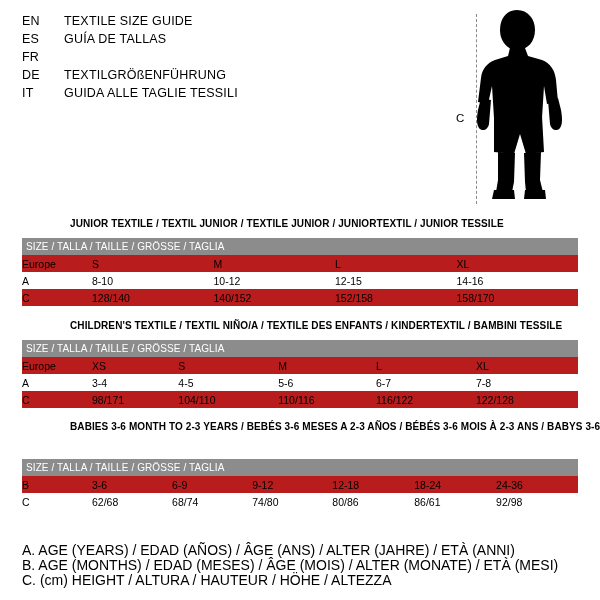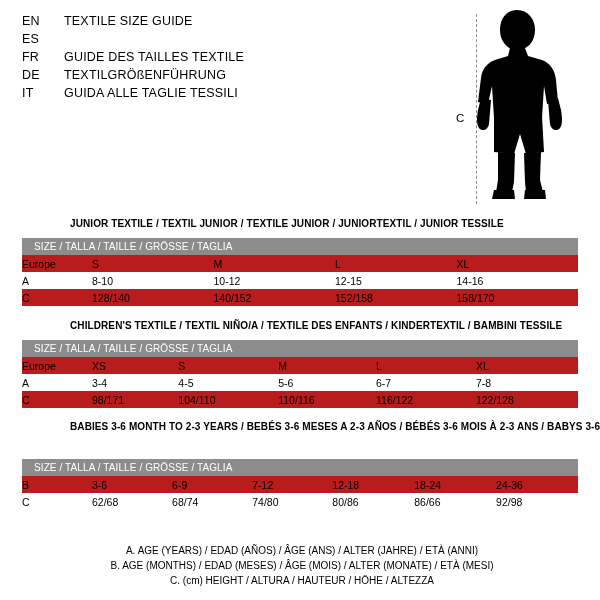--- a/index.html
+++ b/index.html
@@ -101,21 +101,21 @@
     padding: 0;
     height: 17px;
     vertical-align: middle;
     white-space: nowrap;
   }
   tr.head-row td {
     background: #8c8c8c;
     color: #ffffff;
     font-size: 10px;
     letter-spacing: 0.1px;
-    padding-left: 12px;
+    padding-left: 4px;
   }
   tr.shade td {
     background: #b91c1c;
   }
   tr.plain td {
     background: #ffffff;
   }
   td.label-col {
     width: 70px;
     padding-left: 4px;
@@ -123,44 +123,43 @@
   td.val {
     padding-left: 2px;
   }
 
   
   .legend {
     position: absolute;
     left: 22px;
     bottom: 12px;
     width: 560px;
-    font-size: 10px;
+    font-size: 14px;
     line-height: 15px;
-    text-align: center;
   }
   .legend div {
     white-space: nowrap;
   }
 </style>
 </head>
 <body>
 
 <div class="page">
 
   <div class="lang-block">
     <div class="lang-row">
       <span class="lang-code">EN</span>
       <span class="lang-text">TEXTILE SIZE GUIDE</span>
     </div>
     <div class="lang-row">
       <span class="lang-code">ES</span>
+      <span class="lang-text">GUÍA DE TALLAS</span>
     </div>
     <div class="lang-row">
       <span class="lang-code">FR</span>
-      <span class="lang-text">GUIDE DES TAILLES TEXTILE</span>
     </div>
     <div class="lang-row">
       <span class="lang-code">DE</span>
       <span class="lang-text">TEXTILGRÖßENFÜHRUNG</span>
     </div>
     <div class="lang-row">
       <span class="lang-code">IT</span>
       <span class="lang-text">GUIDA ALLE TAGLIE TESSILI</span>
     </div>
   </div>
@@ -257,32 +256,32 @@
   <div class="section-title two-line" style="top:420px;">BABIES 3-6 MONTH TO 2-3 YEARS / BEBÉS 3-6 MESES A 2-3 AÑOS / BÉBÉS 3-6 MOIS À 2-3 ANS / BABYS 3-6 MONATE BIS 2-3 JAHRE / BAMBINI 3-6 MESI A 2-3 ANNI</div>
   <table class="size-table" style="top:459px;">
     <tbody>
         <tr class="head-row">
       <td colspan="7">SIZE / TALLA / TAILLE / GRÖSSE / TAGLIA</td>
     </tr>
     <tr class="shade">
       <td class="label-col">B</td>
       <td class="val">3-6</td>
       <td class="val">6-9</td>
-      <td class="val">7-12</td>
+      <td class="val">9-12</td>
       <td class="val">12-18</td>
       <td class="val">18-24</td>
       <td class="val">24-36</td>
     </tr>
     <tr class="plain">
       <td class="label-col">C</td>
       <td class="val">62/68</td>
       <td class="val">68/74</td>
       <td class="val">74/80</td>
       <td class="val">80/86</td>
-      <td class="val">86/66</td>
+      <td class="val">86/61</td>
       <td class="val">92/98</td>
     </tr>
   </tbody>
     </table>
 
   <div class="legend">
     <div>A. AGE (YEARS) / EDAD (AÑOS) / ÂGE (ANS) / ALTER (JAHRE) / ETÀ (ANNI)</div>
     <div>B. AGE (MONTHS) / EDAD (MESES) / ÂGE (MOIS) / ALTER (MONATE) / ETÀ (MESI)</div>
     <div>C. (cm) HEIGHT / ALTURA / HAUTEUR / HÖHE / ALTEZZA</div>
   </div>

